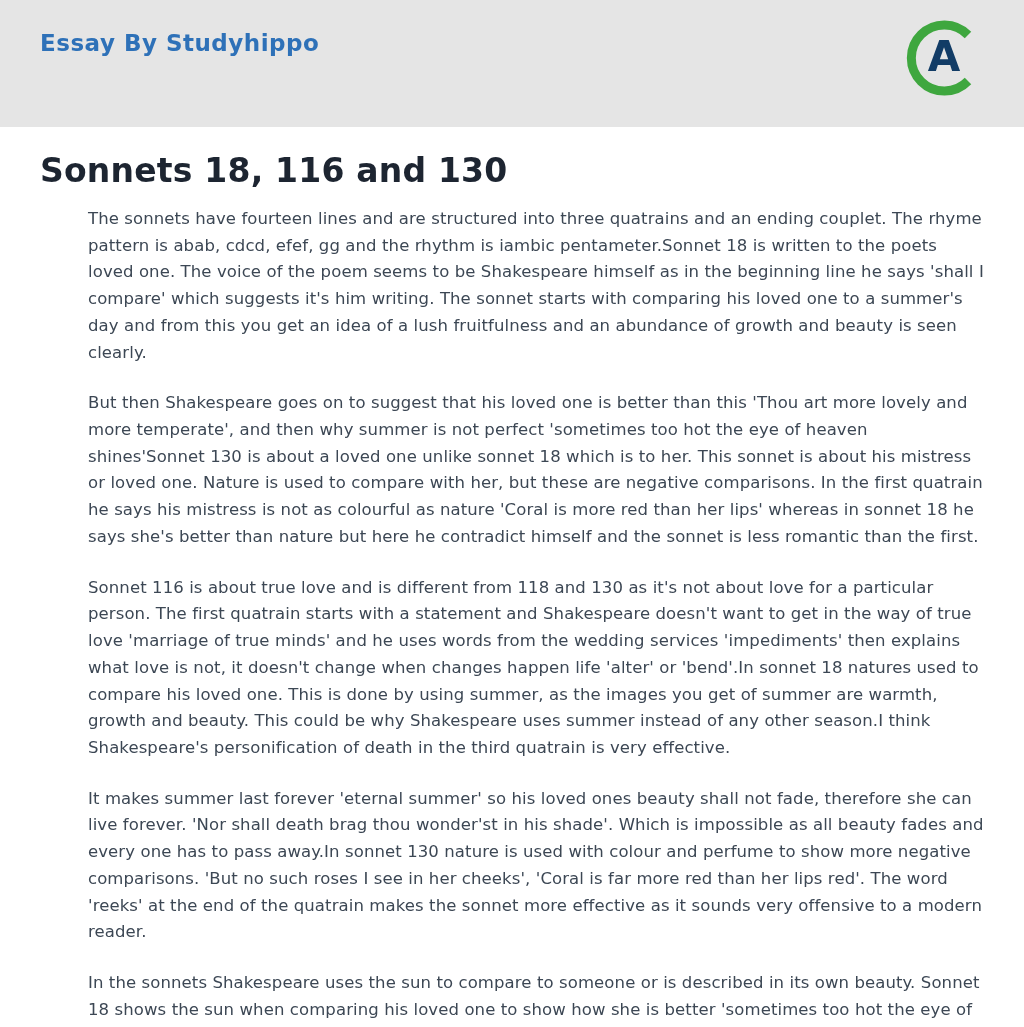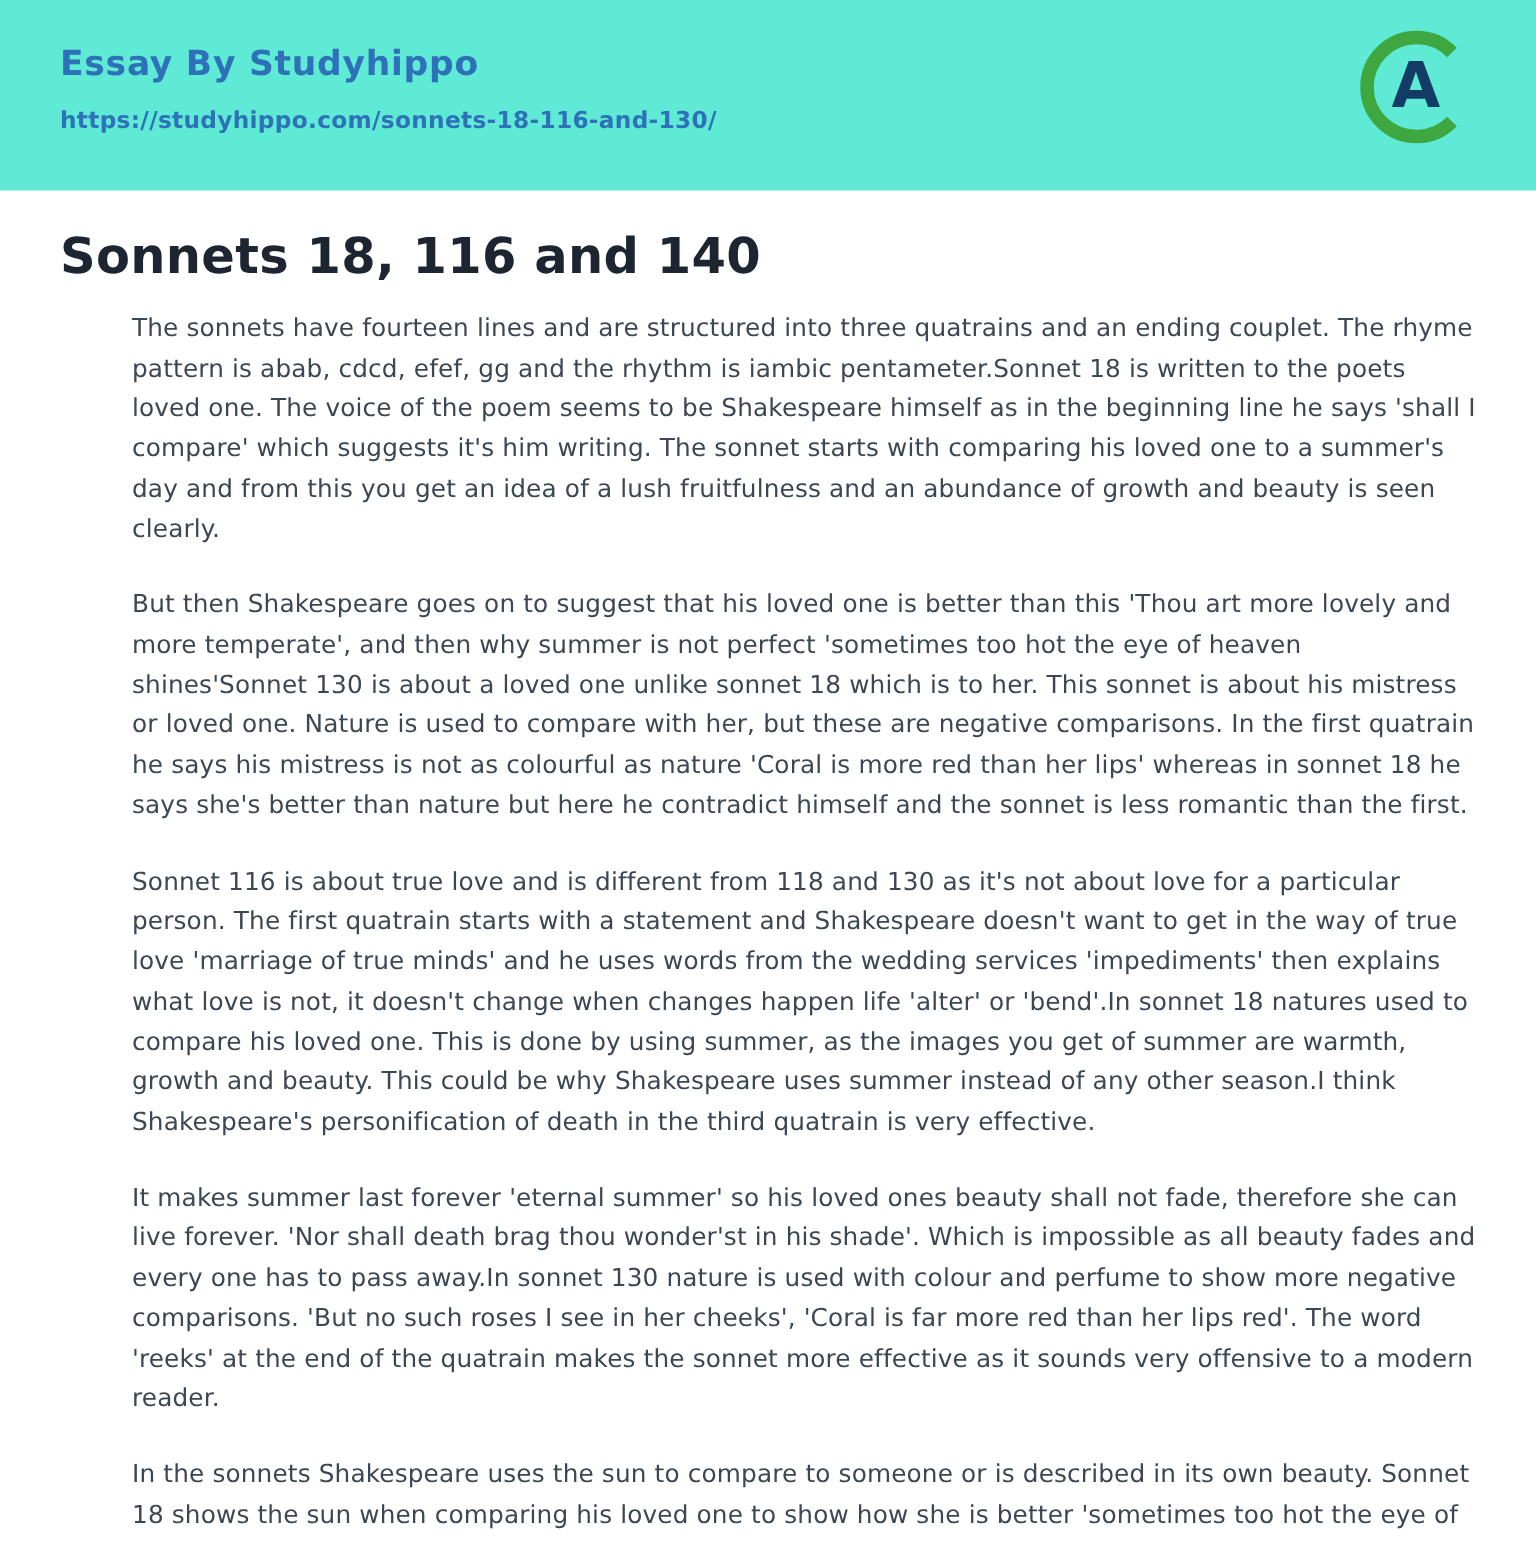--- a/index.html
+++ b/index.html
@@ -8,21 +8,21 @@
     background: #ffffff;
     font-family: "DejaVu Sans", "Liberation Sans", sans-serif;
   }
   .page {
     width: 1024px;
     min-height: 1027px;
     background: #ffffff;
     overflow: hidden;
   }
   .site-header {
-    background: #5eead4;
+    background: #e5e5e5;
     height: 127px;
     padding: 30px 38px 0 40px;
     position: relative;
   }
   .site-title {
     color: #2e71b8;
     font-size: 23px;
     font-weight: bold;
     letter-spacing: 0.5px;
     margin-bottom: 14px;
@@ -61,34 +61,33 @@
     margin-left: 48px;
   }
 </style>
 </head>
 <body>
 
 <div class="page">
 
   <header class="site-header">
     <div class="site-title">Essay By Studyhippo</div>
-    <a class="site-url" href="#">https://studyhippo.com/sonnets-18-116-and-130/</a>
 
     <div class="logo">
       <svg width="80" height="80" viewBox="0 0 80 80">
 
         <path d="M 62 17
                  A 33 33 0 1 0 62 63" fill="none" stroke="#3fa73f" stroke-width="9" stroke-linecap="butt"></path>
         <text x="38" y="53" text-anchor="middle" font-family="DejaVu Sans, Liberation Sans, sans-serif" font-size="42" font-weight="bold" fill="#123c66">A</text>
       </svg>
     </div>
   </header>
 
   <main class="article">
-    <h1 class="article-title">Sonnets 18, 116 and 140</h1>
+    <h1 class="article-title">Sonnets 18, 116 and 130</h1>
     <div class="article-body">
         <p>The sonnets have fourteen lines and are structured into three quatrains and an ending couplet. The rhyme pattern is abab, cdcd, efef, gg and the rhythm is iambic pentameter.Sonnet 18 is written to the poets loved one. The voice of the poem seems to be Shakespeare himself as in the beginning line he says 'shall I compare' which suggests it's him writing. The sonnet starts with comparing his loved one to a summer's day and from this you get an idea of a lush fruitfulness and an abundance of growth and beauty is seen clearly.</p>
         <p>But then Shakespeare goes on to suggest that his loved one is better than this 'Thou art more lovely and more temperate', and then why summer is not perfect 'sometimes too hot the eye of heaven shines'Sonnet 130 is about a loved one unlike sonnet 18 which is to her. This sonnet is about his mistress or loved one. Nature is used to compare with her, but these are negative comparisons. In the first quatrain he says his mistress is not as colourful as nature 'Coral is more red than her lips' whereas in sonnet 18 he says she's better than nature but here he contradict himself and the sonnet is less romantic than the first.</p>
         <p>Sonnet 116 is about true love and is different from 118 and 130 as it's not about love for a particular person. The first quatrain starts with a statement and Shakespeare doesn't want to get in the way of true love 'marriage of true minds' and he uses words from the wedding services 'impediments' then explains what love is not, it doesn't change when changes happen life 'alter' or 'bend'.In sonnet 18 natures used to compare his loved one. This is done by using summer, as the images you get of summer are warmth, growth and beauty. This could be why Shakespeare uses summer instead of any other season.I think Shakespeare's personification of death in the third quatrain is very effective.</p>
         <p>It makes summer last forever 'eternal summer' so his loved ones beauty shall not fade, therefore she can live forever. 'Nor shall death brag thou wonder'st in his shade'. Which is impossible as all beauty fades and every one has to pass away.In sonnet 130 nature is used with colour and perfume to show more negative comparisons. 'But no such roses I see in her cheeks', 'Coral is far more red than her lips red'. The word 'reeks' at the end of the quatrain makes the sonnet more effective as it sounds very offensive to a modern reader.</p>
         <p>In the sonnets Shakespeare uses the sun to compare to someone or is described in its own beauty. Sonnet 18 shows the sun when comparing his loved one to show how she is better 'sometimes too hot the eye of heaven shines, and often is his gold complexion dimmed'. Also in sonnet 130 the sun is compared 'My mistress eyes are nothing like the sun'In sonnet 116 Shakespeare personifies time. Where he says love can not be made a fool by time 'loves not times fool' as love lasts forever if it's true and does not change.</p>
       </div>
   </main>
 
 </div>

